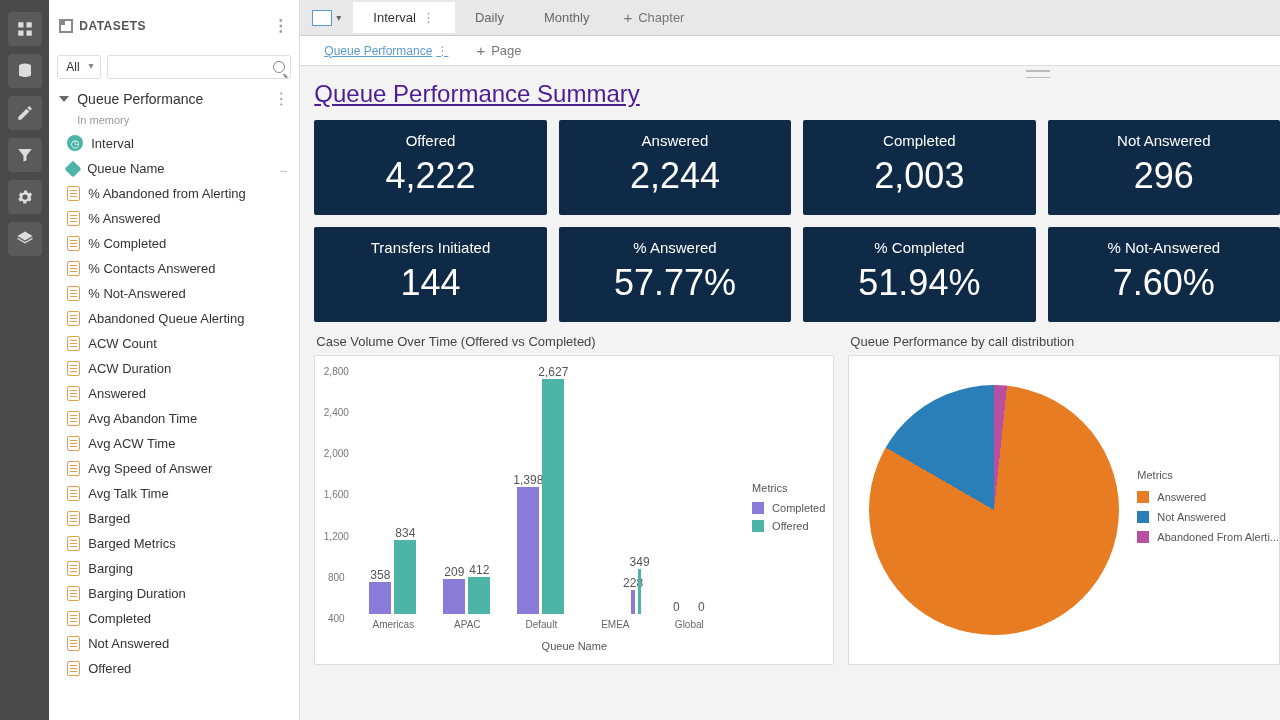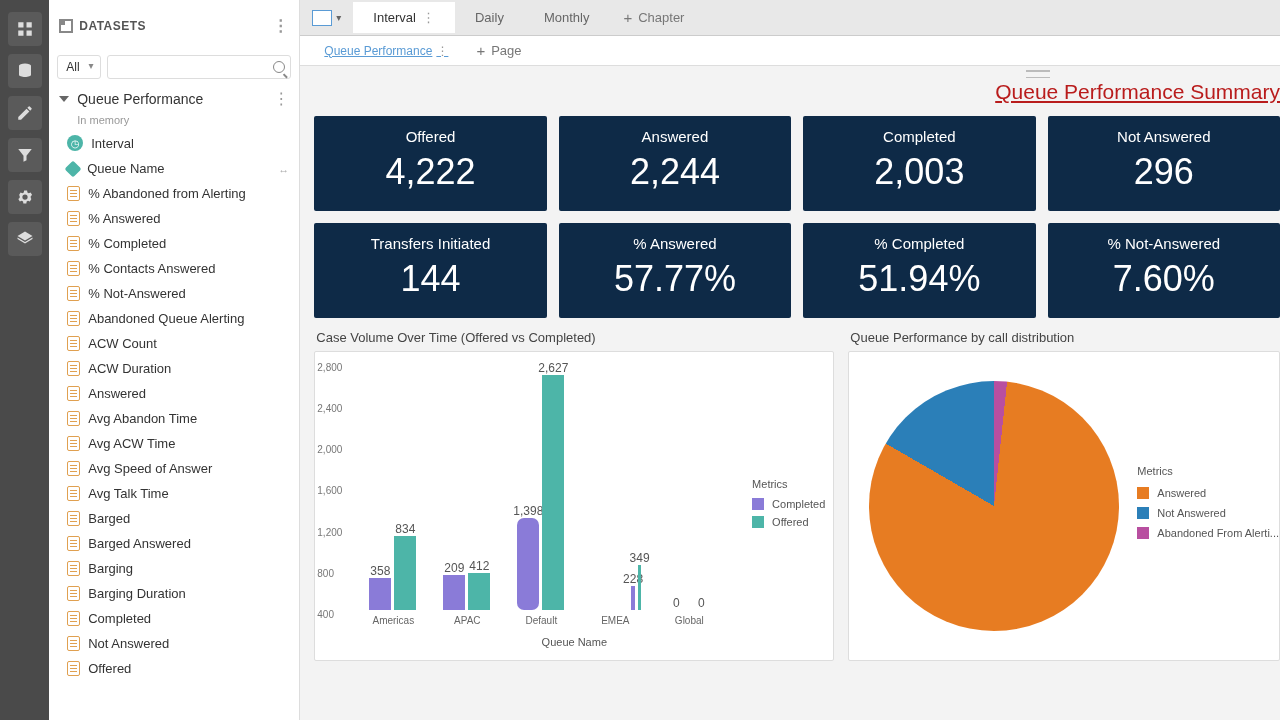--- a/index.html
+++ b/index.html
@@ -38,32 +38,32 @@
 .tab-dd{font-size:10px;color:#666;margin-right:12px;cursor:pointer}
 .tab{padding:8px 20px;font-size:13px;color:#666;cursor:pointer;position:relative}
 .tab.active{background:#fff;color:#333;font-weight:500}
 .tab .dots{margin-left:6px;color:#999}
 .tab-add{display:flex;align-items:center;padding:0 14px;font-size:13px;color:#777;cursor:pointer}
 .tab-add .plus{margin-right:6px;font-size:15px}
 .sub-tabs{display:flex;align-items:center;background:#fff;border-bottom:1px solid #ddd;height:30px;padding-left:10px}
 .sub-tab{padding:5px 14px;font-size:12px;color:#5a9bd5;cursor:pointer;text-decoration:underline}
 .sub-tab .dots{margin-left:4px;color:#999;text-decoration:none}
 .dash{flex:1;padding:8px 0 8px 14px;overflow:hidden;position:relative}
-.dash-title{text-align:right;font-size:21px;font-weight:500;text-decoration:underline;color:#b91c1c;padding:6px 0 12px;position:relative}
+.dash-title{text-align:left;font-size:24px;font-weight:500;text-decoration:underline;color:#4c1d95;padding:6px 0 12px;position:relative}
 .drag-h{position:absolute;right:230px;top:4px;width:24px;height:8px;display:flex;flex-direction:column;justify-content:space-between}
 .drag-h span{height:1.5px;background:#bbb}
 .cards{display:flex;gap:12px;margin-bottom:12px}
 .card{flex:1;min-width:0;background:#0e2a47;color:#fff;text-align:center;padding:12px 8px 18px;border-radius:2px}
 .card-lbl{font-size:15px;font-weight:400;margin-bottom:6px}
 .card-val{font-size:36px;font-weight:400}
 .charts{display:flex;gap:14px}
 .chart-box{background:#fff;border:1px solid #ddd;border-radius:2px}
 .chart-title{font-size:13px;color:#444;padding:0 0 6px 2px}
 .bar-chart{width:520px;height:310px;position:relative;padding:10px 10px 30px 44px}
-.y-axis{position:absolute;left:2px;top:10px;bottom:40px;width:38px;display:flex;flex-direction:column;justify-content:space-between;align-items:flex-start;font-size:10px;color:#777}
+.y-axis{position:absolute;left:2px;top:10px;bottom:40px;width:38px;display:flex;flex-direction:column;justify-content:space-between;align-items:center;font-size:10px;color:#777}
 .plot{position:absolute;left:44px;right:100px;top:10px;bottom:50px}
 .grp{position:absolute;bottom:0;width:50px;display:flex;align-items:flex-end;gap:3px}
 .bar{width:22px;position:relative}
 .bar .lbl{position:absolute;top:-14px;left:50%;transform:translateX(-50%);font-size:12px;color:#555;white-space:nowrap}
 .bar-c{background:#8a7bd8}
 .bar-o{background:#4db5a8}
 .x-lbl{position:absolute;bottom:34px;font-size:10px;color:#666;width:56px;text-align:center}
 .x-title{position:absolute;bottom:12px;left:50%;transform:translateX(-50%);font-size:11px;color:#555}
 .legend{position:absolute;right:8px;top:50%;transform:translateY(-50%);font-size:11px;color:#555}
 .legend .hd{margin-bottom:8px}
@@ -198,21 +198,21 @@
         <div class="ds-item">
           <span class="ds-ico ico-meas"></span>
           <span>Avg Talk Time</span>
         </div>
         <div class="ds-item">
           <span class="ds-ico ico-meas"></span>
           <span>Barged</span>
         </div>
         <div class="ds-item">
           <span class="ds-ico ico-meas"></span>
-          <span>Barged Answered</span>
+          <span>Barged Metrics</span>
         </div>
         <div class="ds-item">
           <span class="ds-ico ico-meas"></span>
           <span>Barging</span>
         </div>
         <div class="ds-item">
           <span class="ds-ico ico-meas"></span>
           <span>Barging Duration</span>
         </div>
         <div class="ds-item">
@@ -318,21 +318,21 @@
                 </div>
                 <div class="grp" style="left: 84px;">
                   <div class="bar bar-c" style="height: 35px;">
                     <span class="lbl">209</span>
                   </div>
                   <div class="bar bar-o" style="height: 36.7857px;">
                     <span class="lbl">412</span>
                   </div>
                 </div>
                 <div class="grp" style="left: 158px;">
-                  <div class="bar bar-c" style="height: 92px; border-radius: 7px;">
+                  <div class="bar bar-c" style="height: 127px;">
                     <span class="lbl">1,398</span>
                   </div>
                   <div class="bar bar-o" style="height: 234.554px;">
                     <span class="lbl">2,627</span>
                   </div>
                 </div>
                 <div class="grp" style="left: 232px;">
                   <div class="bar bar-c" style="height: 24px; margin-left: 40px;">
                     <span class="lbl">228</span>
                   </div>

